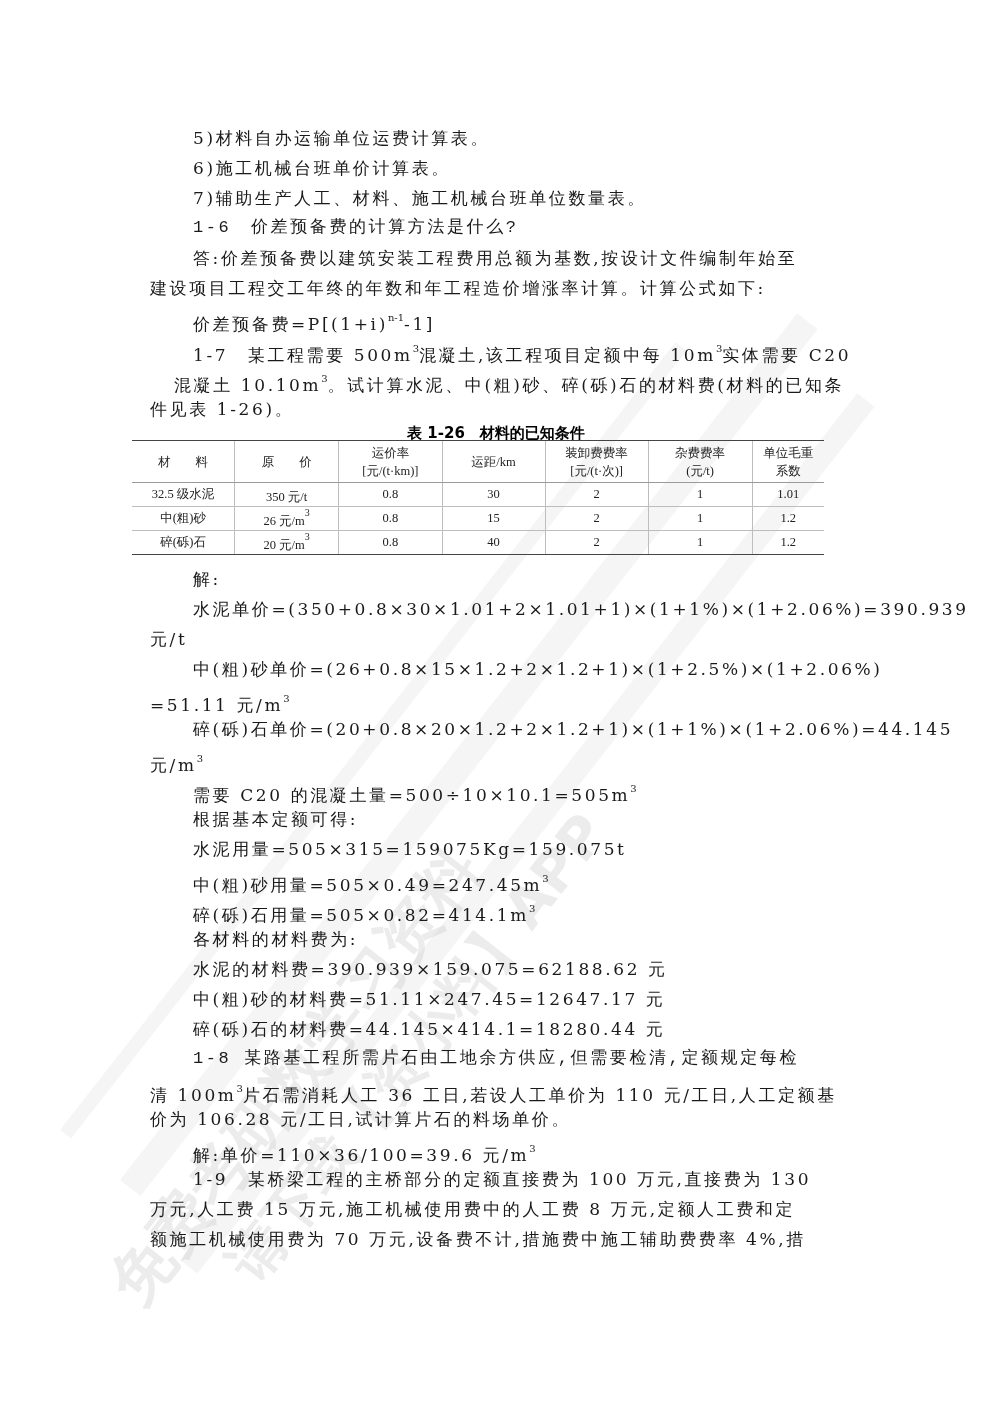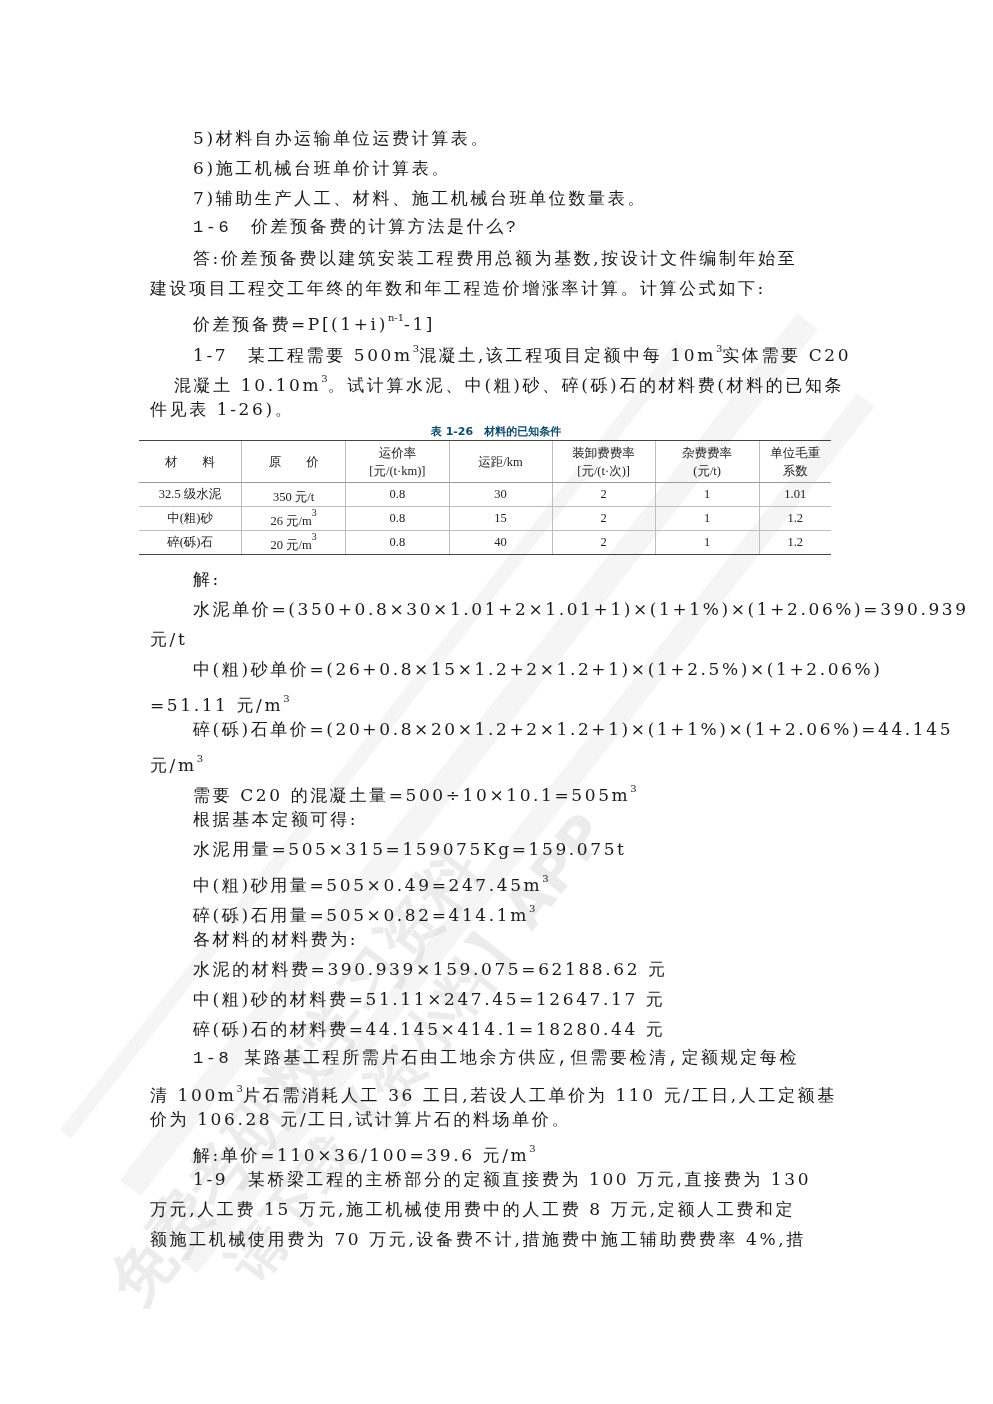--- a/index.html
+++ b/index.html
@@ -21,24 +21,24 @@
     transform-origin: left top; transform: rotate(-52deg);
   }
   .line {
     position: absolute; white-space: nowrap; font-size: 17px; letter-spacing: 2.6px; line-height: 20px;
   }
   .indent { left: 193px; }
   .flush { left: 150px; }
   sup { font-size: 10px; vertical-align: 9px; letter-spacing: 0; }
   .caption {
     position: absolute; left: 150px; width: 692px; top: 424px; text-align: center;
-    font-family: "DejaVu Sans", sans-serif; font-size: 11px; font-weight: bold; color: #0c4a6e;
+    font-family: "DejaVu Sans", sans-serif; font-size: 15px; font-weight: bold; color: #000000;
   }
   table.data {
-    position: absolute; left: 139px; top: 440px; width: 692px; border-collapse: collapse;
+    position: absolute; left: 132px; top: 440px; width: 692px; border-collapse: collapse;
     font-family: "Liberation Serif", serif; font-size: 12.5px; color: #222;
   }
   table.data th, table.data td {
     text-align: center; border-left: 1px solid #bdbdbd; padding: 0; font-weight: normal;
   }
   table.data th:first-child, table.data td:first-child { border-left: none; }
   table.data thead tr { height: 42px; }
   table.data thead th { border-top: 1.5px solid #444; border-bottom: 1px solid #9a9a9a; line-height: 18px; }
   table.data tbody tr { height: 19px; }
   table.data tbody td { border-bottom: 1px solid #bdbdbd; }

